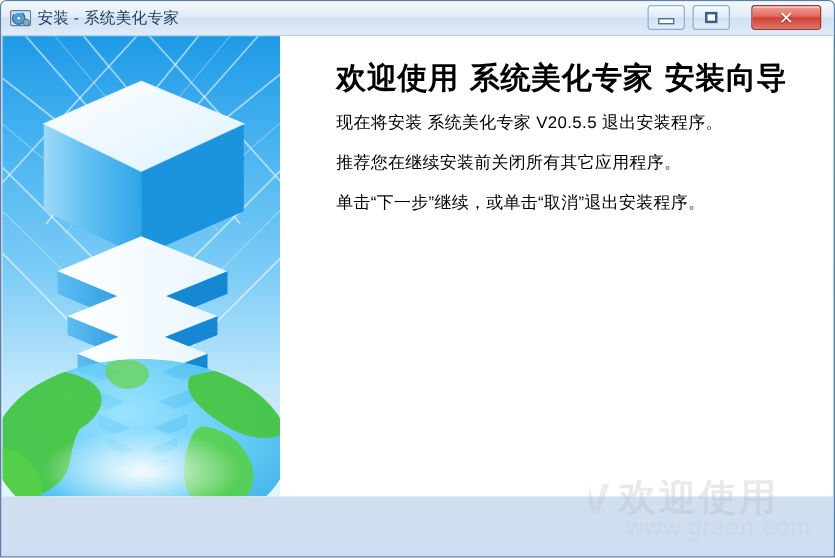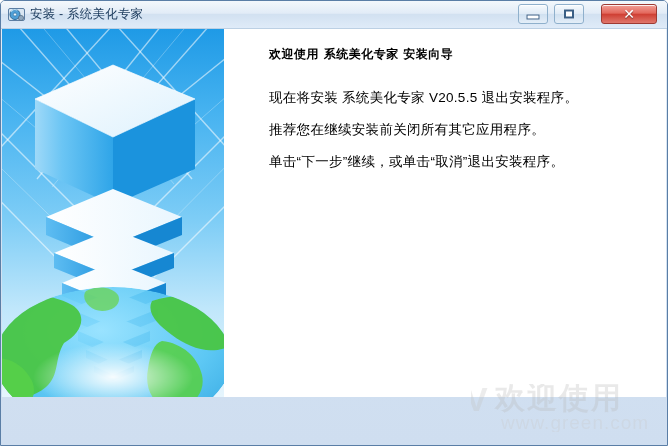--- a/index.html
+++ b/index.html
@@ -121,21 +121,21 @@
     position: absolute;
     left: 222px; top: 0;
     width: 442px;
     height: 368px;
     background: #ffffff;
   }
   #welcome-heading {
     position: absolute;
     left: 45px; top: 17px;
     font-family: "DejaVu Serif", "Liberation Serif", serif;
-    font-size: 12px;
+    font-size: 24px;
     font-weight: bold;
     color: #000000;
     white-space: nowrap;
     letter-spacing: 0.5px;
   }
   .body-line {
     position: absolute;
     left: 45px;
     font-size: 13.5px;
     color: #000000;

